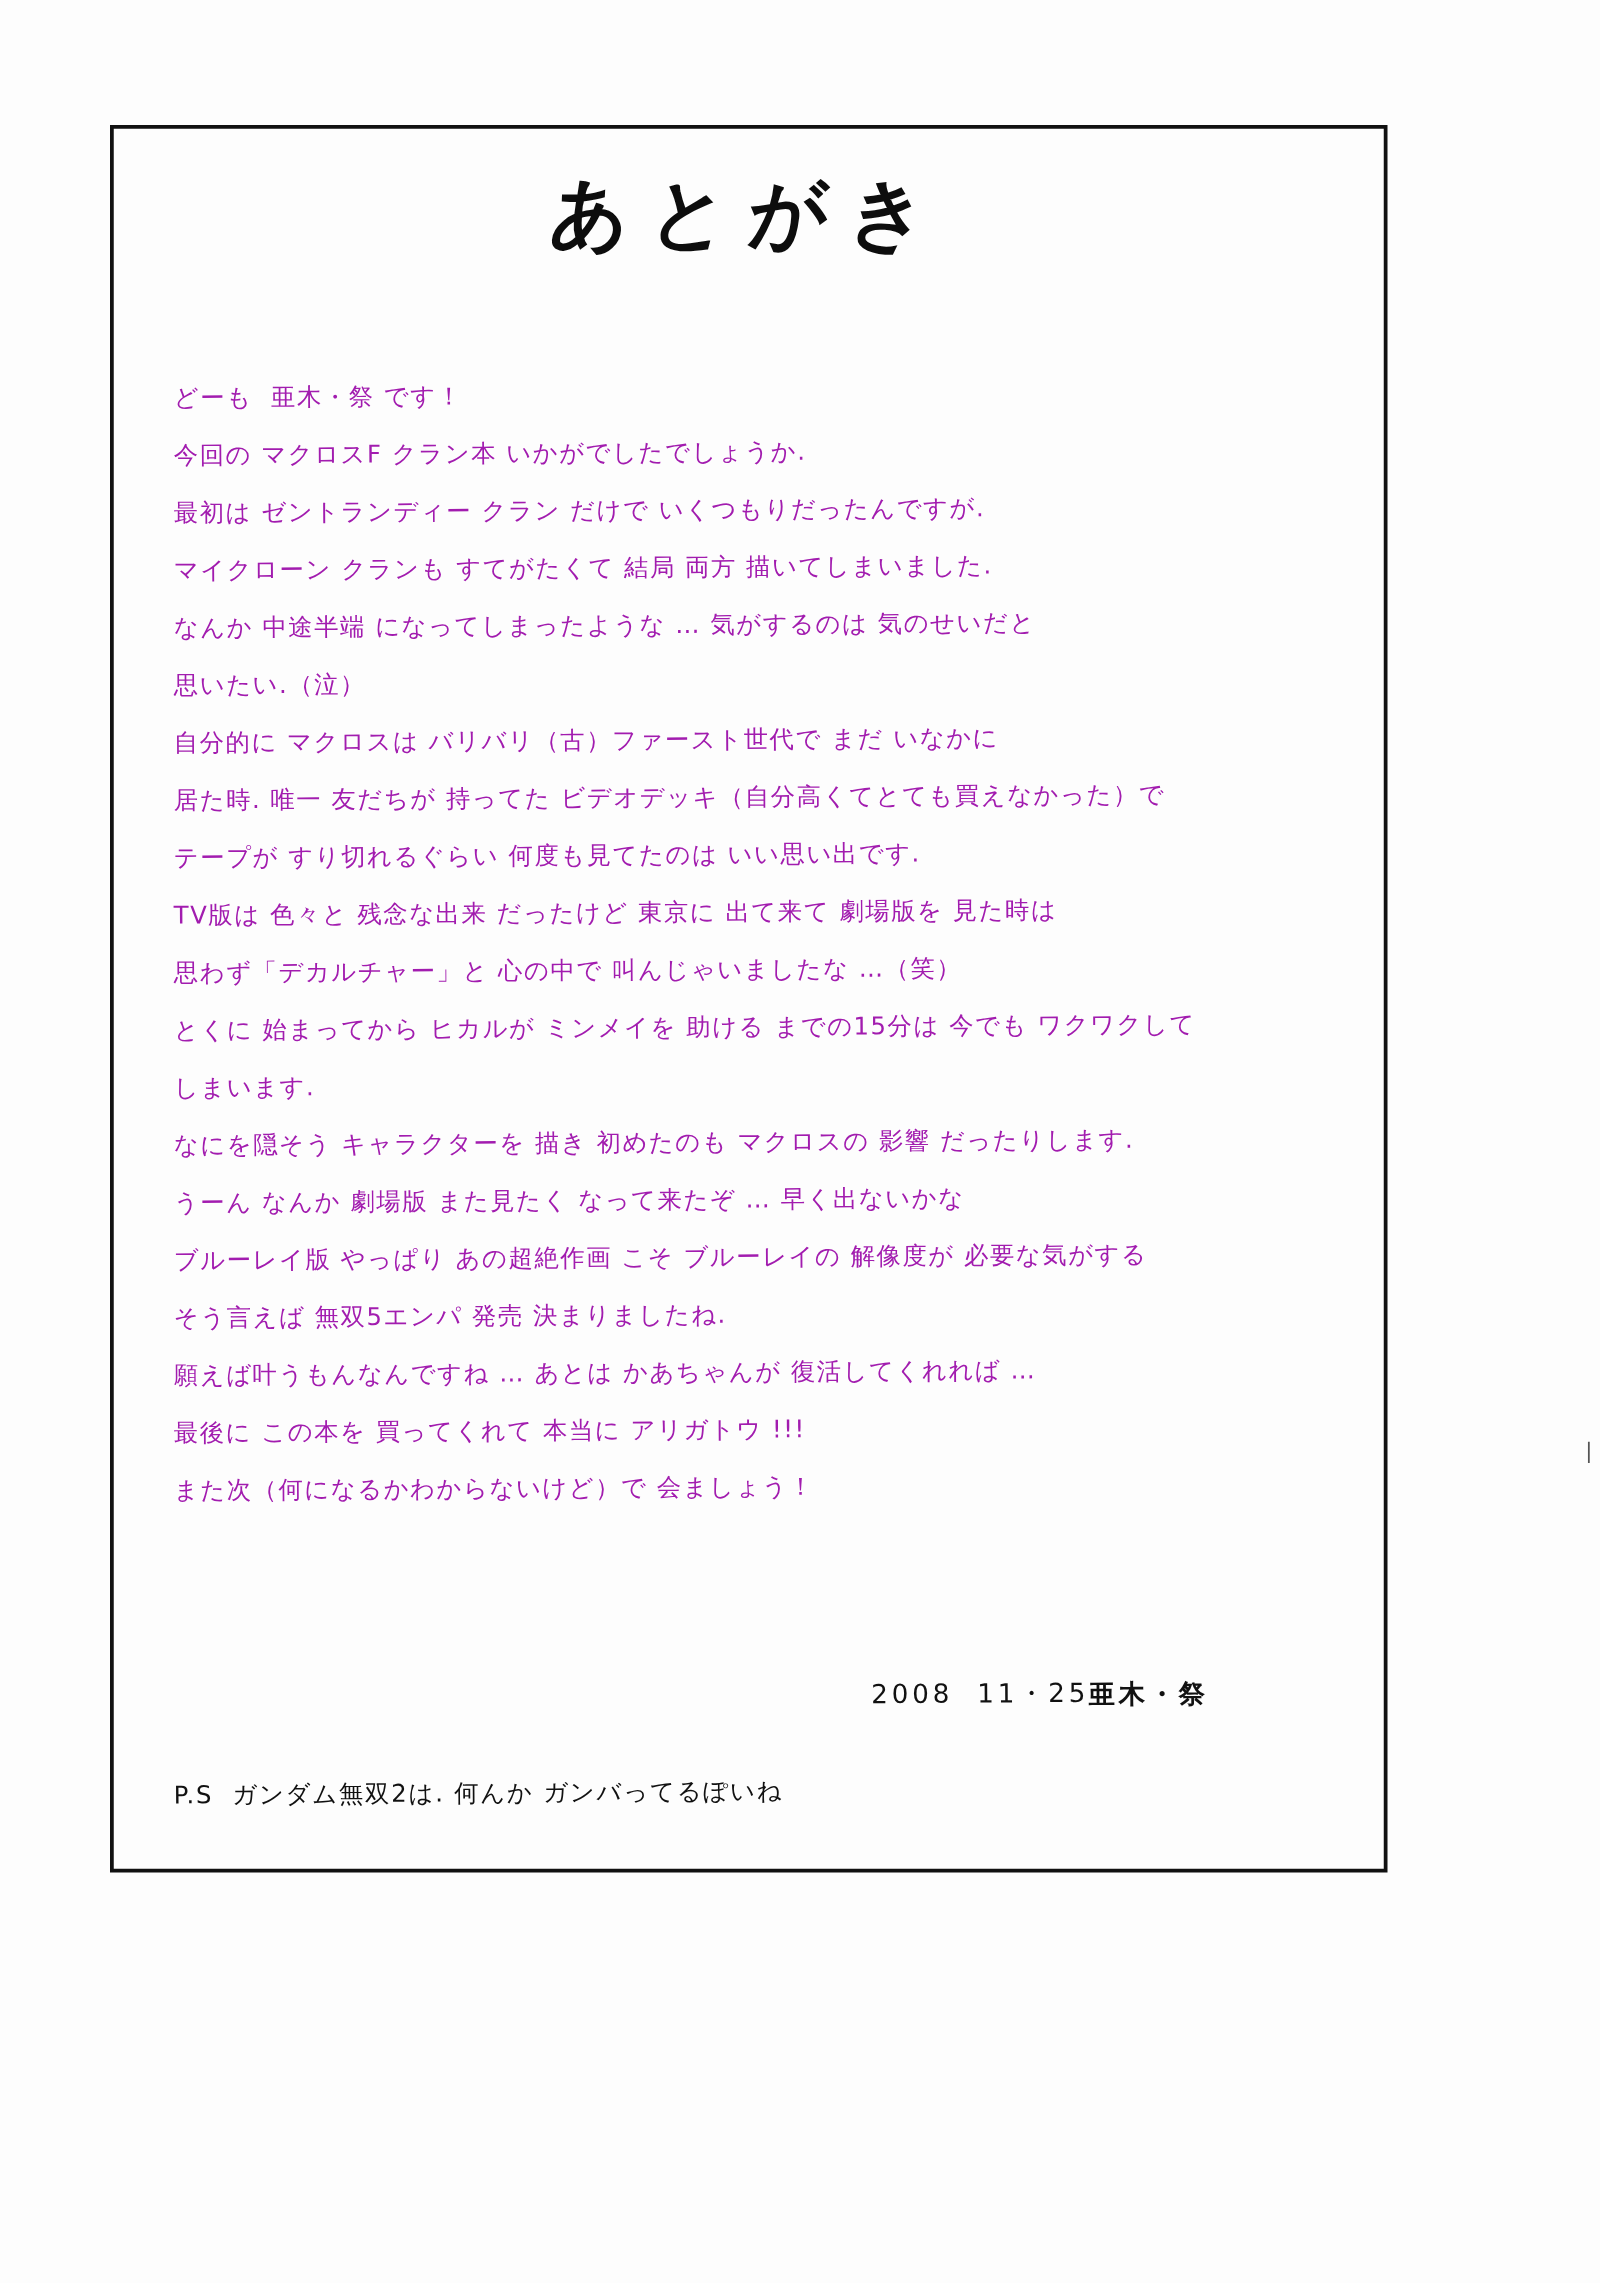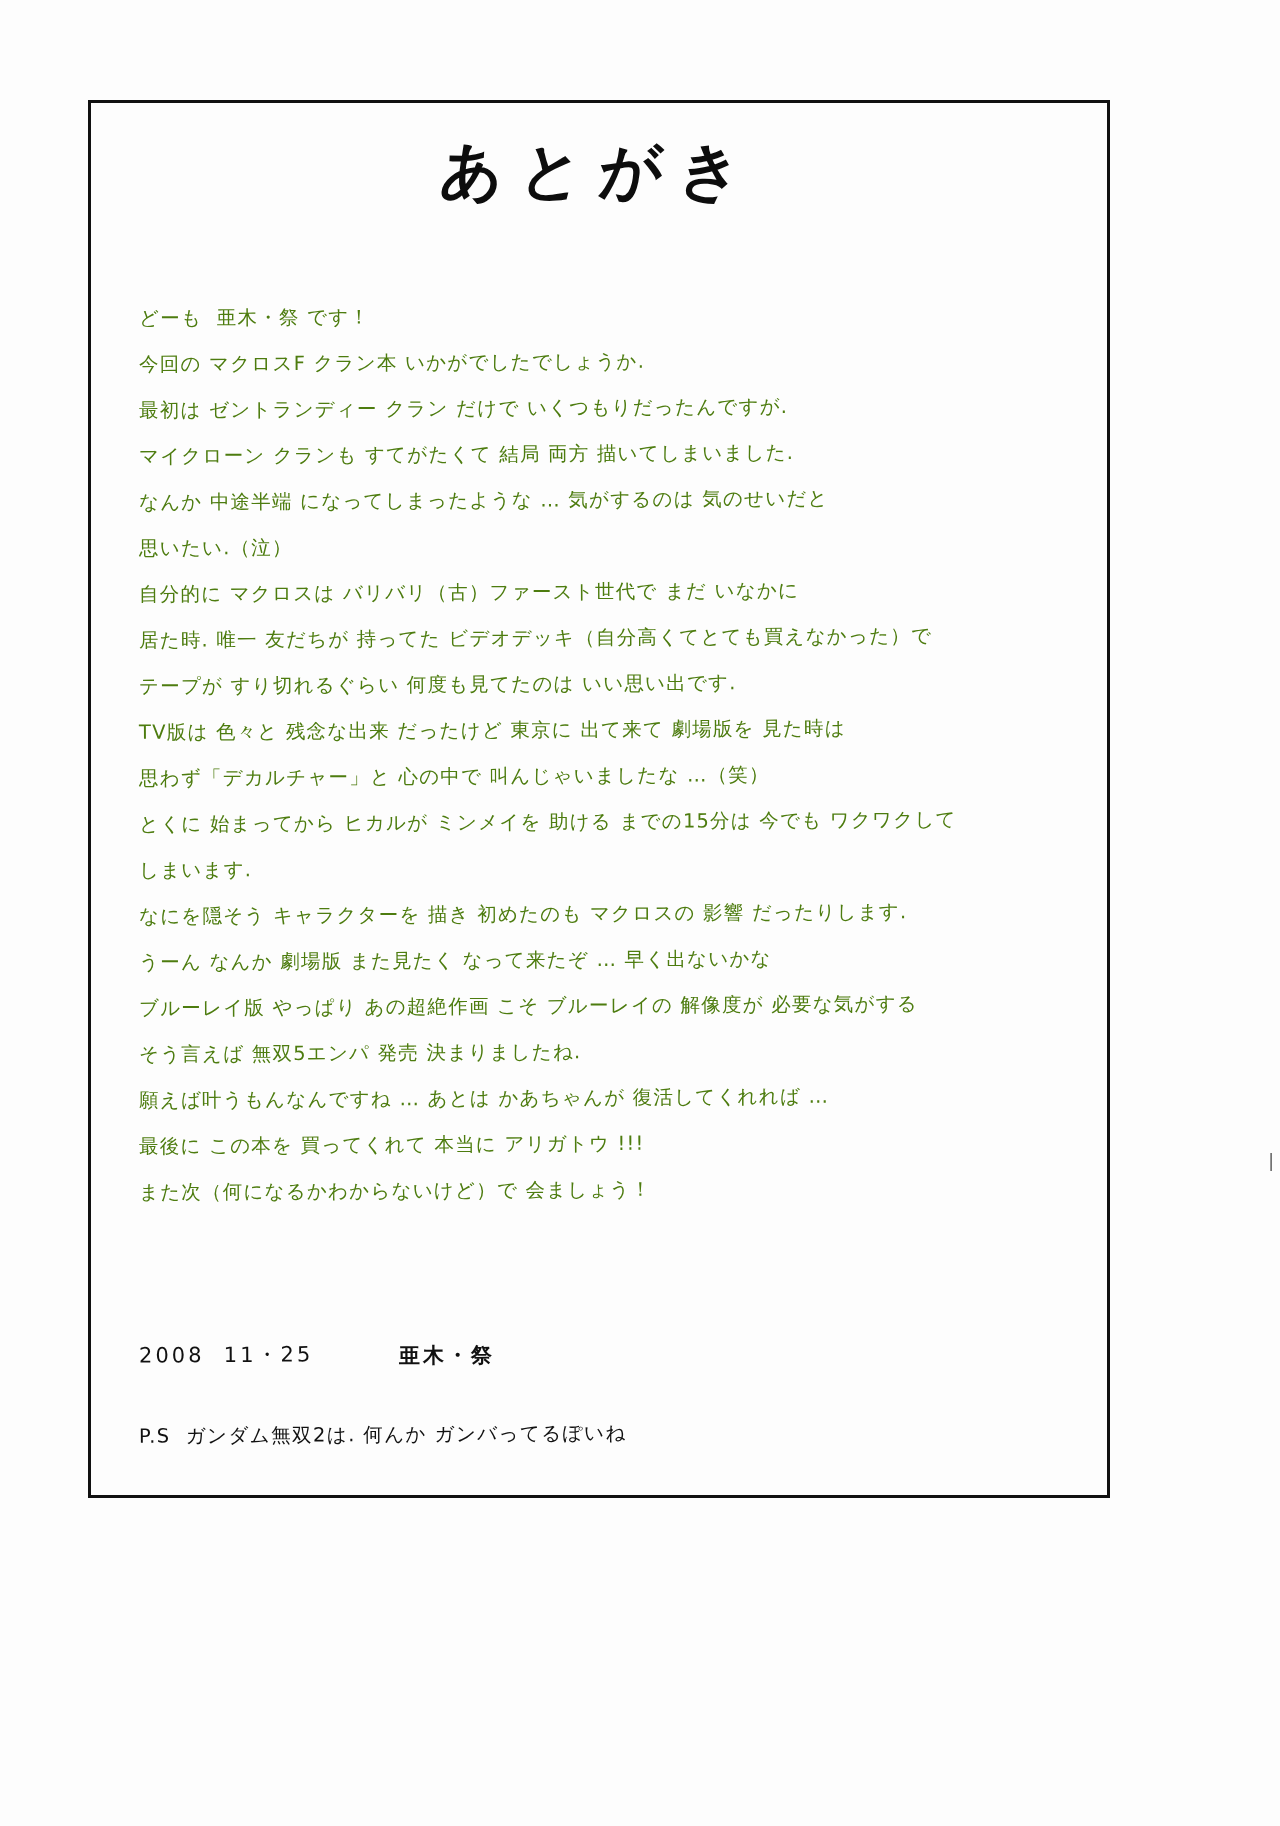--- a/index.html
+++ b/index.html
@@ -50,37 +50,36 @@
     color: #0d0d0d;
     transform: skewX(-3deg);
   }
   .body-text {
     position: absolute;
     left: 48px;
     top: 190px;
     right: 36px;
     font-size: 19.5px;
     line-height: 46px;
-    color: #4d7c0f;
+    color: #a21caf;
     font-family: "DejaVu Sans", sans-serif;
     letter-spacing: 1.2px;
   }
   .line {
     white-space: pre;
     display: block;
     transform: rotate(-0.35deg);
   }
   .sign-row {
     position: absolute;
     left: 48px;
     right: 48px;
     top: 1238px;
     display: flex;
-    justify-content: flex-start;
-    gap: 86px;
+    justify-content: flex-end;
     font-size: 21px;
     letter-spacing: 3px;
   }
   .sign-date, .sign-name {
     white-space: pre;
     transform: rotate(-0.4deg);
   }
   .sign-name {
     padding-right: 92px;
     font-weight: 600;

